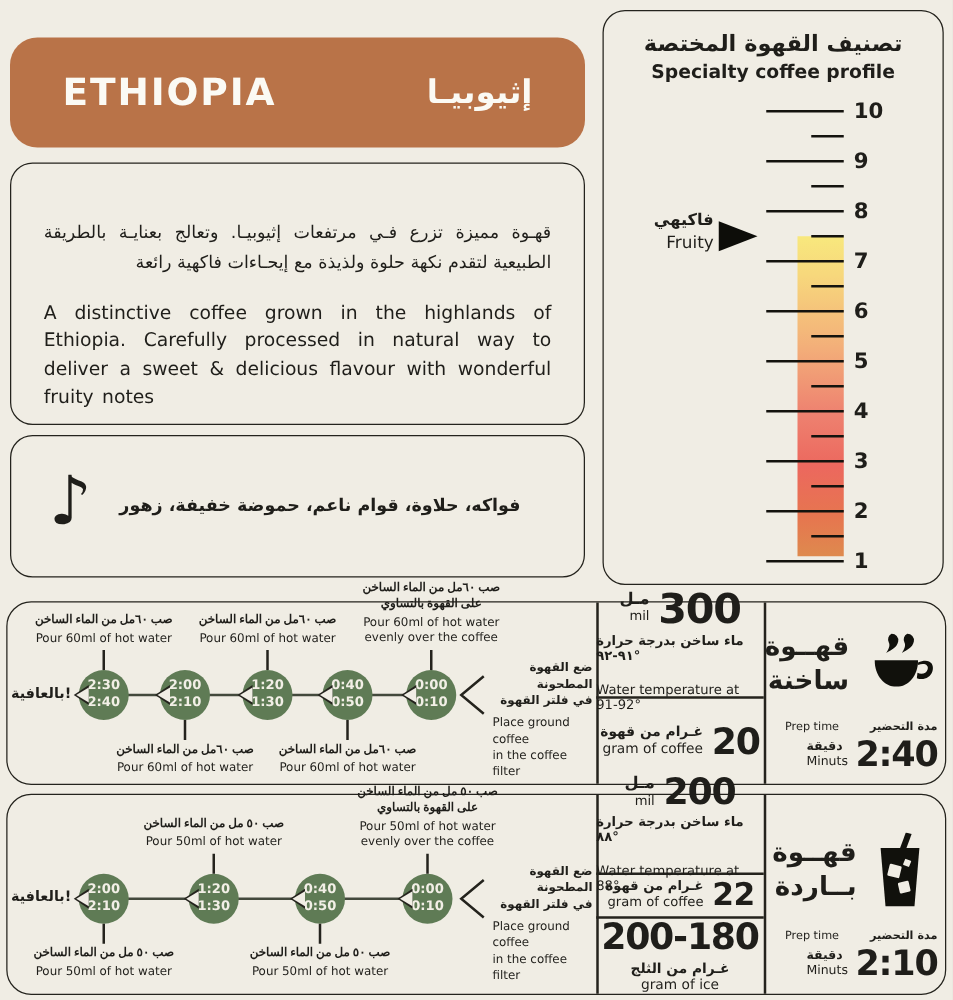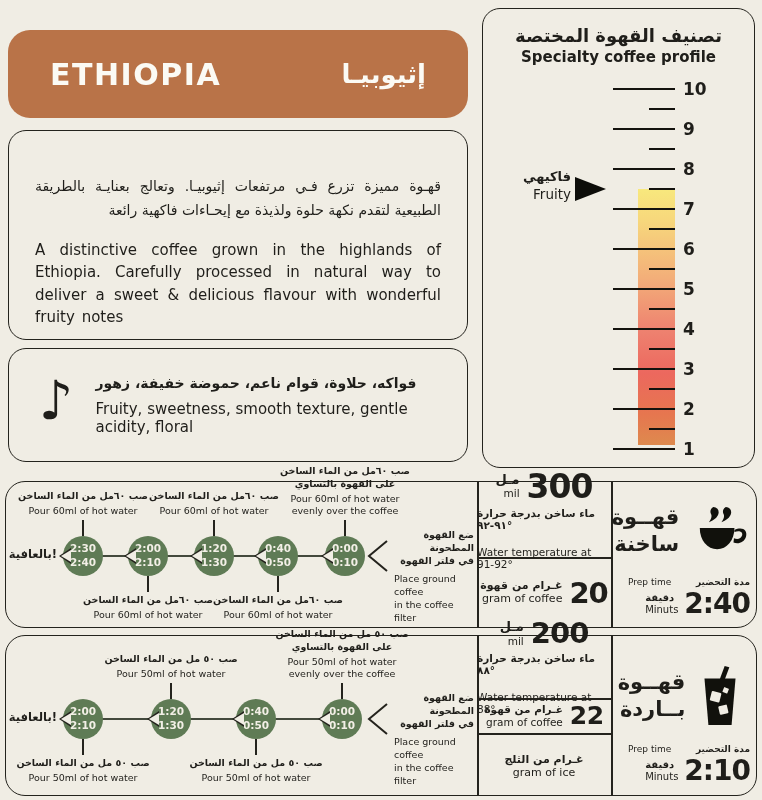--- a/index.html
+++ b/index.html
@@ -79,21 +79,21 @@
   
   .timeline { position:absolute; left:0; top:0; bottom:0; width:470px; }
   .tl-line { position:absolute; height:1.8px; background:#43493c; }
   .tl-circle { position:absolute; width:40px; height:40px; border-radius:50%; background:#5f7b55; color:#f2efe6;
     display:flex; flex-direction:column; align-items:center; justify-content:center;
     font-size:10.5px; font-weight:bold; line-height:1.3; }
   .tl-notch-o { position:absolute; width:0; height:0; border-top:8px solid transparent; border-bottom:8px solid transparent; border-right:12px solid #24231d; }
   .tl-notch-i { position:absolute; width:0; height:0; border-top:6.5px solid transparent; border-bottom:6.5px solid transparent; border-right:10px solid #f0ede4; }
   .tl-stem { position:absolute; width:1.6px; height:16px; background:#24231d; }
   .tl-label { position:absolute; width:160px; text-align:center; line-height:1.35; }
-  .tl-label .la { font-size:9.5px; font-weight:bold; white-space:pre-line; direction:rtl; }
+  .tl-label .la { font-size:9.5px; font-weight:bold; white-space:pre-line; direction:rtl;font-family:Liberation Serif, serif; }
   .tl-label .le { font-size:9.5px; white-space:pre-line; margin-top:2px; }
   .tl-end { position:absolute; font-size:11.5px; font-weight:bold; text-align:right; }
   .tl-note { position:absolute; left:388px; width:80px; line-height:1.35; }
   .tl-note .na { font-size:9.5px; font-weight:bold; text-align:right; direction:rtl; white-space:pre-line; }
   .tl-note .ne { font-size:9.5px; text-align:left; margin-top:6px; white-space:pre-line; }
   .tl-chevron { position:absolute; }
 </style>
 </head>
 <body>
 
@@ -148,21 +148,20 @@
 
   <div class="panel desc">
     <p class="desc-ar">قهـوة مميزة تزرع فـي مرتفعات إثيوبيـا. وتعالج بعنايـة بالطريقة الطبيعية لتقدم نكهة حلوة ولذيذة مع إيحـاءات فاكهية رائعة</p>
     <p class="desc-en">A distinctive coffee grown in the highlands of Ethiopia. Carefully processed in natural way to deliver a sweet &amp; delicious flavour with wonderful fruity notes</p>
   </div>
 
   <div class="panel notes">
     <span class="note-icon">♪</span>
     <div>
       <div class="notes-ar">فواكه، حلاوة، قوام ناعم، حموضة خفيفة، زهور</div>
-      <div class="notes-en">Fruity, sweetness, smooth texture, gentle acidity, floral</div>
     </div>
   </div>
 
   <section class="brew hot">
     <div class="timeline" id="tl-hot">
         <div class="tl-line" style="left: 77px; width: 262px; top: 73.1px;"></div>
         <div class="tl-end" style="left: -3px; width: 54px; top: 65px;">بالعافية!</div>
         <div class="tl-circle" style="left: 57px; top: 54px;">
           <div class="">2:30</div>
           <div class="">2:40</div>
@@ -363,20 +362,21 @@
       <div class="amount-row">
         <div class="unit-stack">
           <div class="u-ar" style="font-size:10.5px">غـرام من قهوة</div>
           <div class="u-en" style="font-size:10.5px">gram of coffee</div>
         </div>
         <div class="big-26">22</div>
       </div>
     </div>
 
     <div class="cell" style="top:97px;height:62px">
+      <div class="big-30">200-180</div>
       <div class="ice-label-ar">غـرام من الثلج</div>
       <div class="ice-label-en">gram of ice</div>
     </div>
 
     <div class="type-row" style="top:30px">
       <div class="type-ar">قهــوة
 بــاردة</div>
       <svg width="46" height="60" viewBox="0 0 44 58">
         <path fill="#11110c" d="M26.5 0 l4.5 1.2 -5 13.5 -4.5 -1.2 z"></path>
         <path fill="#11110c" d="M7 12 h30 l-3.8 45 h-22.4 z"></path>

